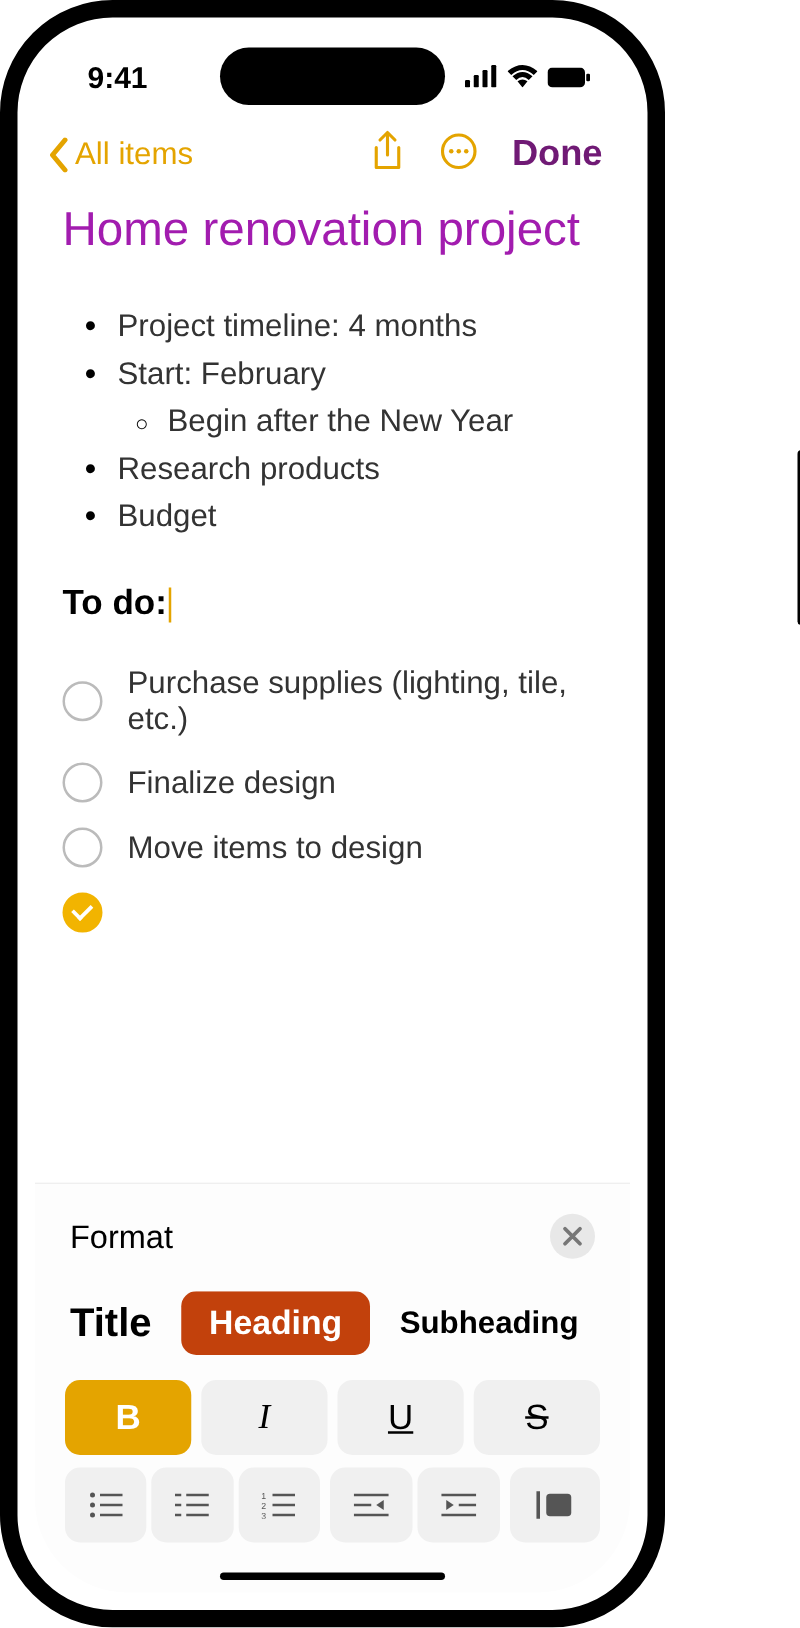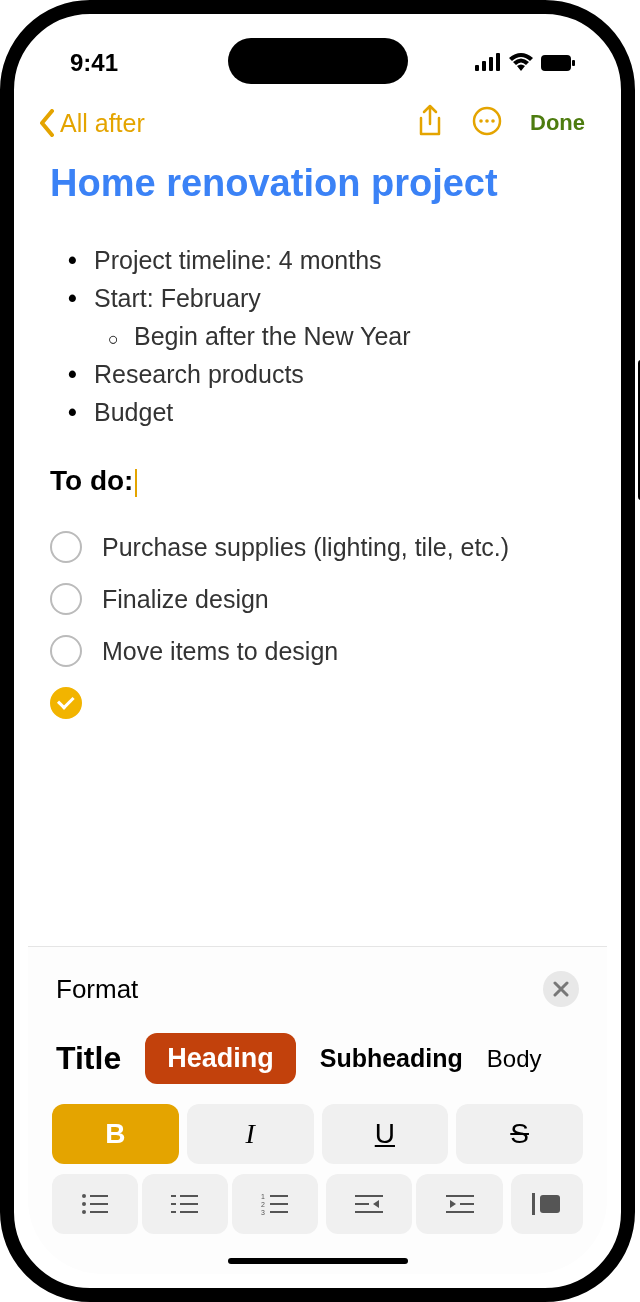--- a/index.html
+++ b/index.html
@@ -6,21 +6,21 @@
   body {
     font-family: -apple-system, BlinkMacSystemFont, "Helvetica Neue", Arial, sans-serif;
     background: #fff;
     width: 640px;
     height: 1302px;
     position: relative;
   }
   .device-frame {
     position: absolute;
     top: 0; left: 0;
-    width: 635px; height: 1302px;
+    width: 532px; height: 1302px;
     border: 14px solid #000;
     border-radius: 90px;
     background: #fff;
     overflow: hidden;
   }
   .notch {
     position: absolute;
     top: 24px;
     left: 50%;
     transform: translateX(-50%);
@@ -52,27 +52,27 @@
 
   .nav-bar {
     display: flex;
     justify-content: space-between;
     align-items: center;
     padding: 20px 36px 10px 24px;
   }
   .nav-left { display: flex; align-items: center; color: #e4a400; font-size: 25px; }
   .nav-right { display: flex; align-items: center; gap: 28px; }
   .nav-icon { color: #e4a400; }
-  .done-btn { color: #4d7c0f; font-size: 22px; font-weight: 600; }
+  .done-btn { color: #701a75; font-size: 29px; font-weight: 600; }
 
   .note-content { padding: 10px 36px 0 36px; }
   .note-title {
     font-size: 38px;
-    font-weight: 700;
-    color: #3b82f6;
+    font-weight: 400;
+    color: #a21caf;
     margin-bottom: 36px;
   }
   .bullet-list { list-style: none; padding-left: 18px; font-size: 25px; color: #333; line-height: 1.52; }
   .bullet-list li::before { content: "•"; color: #000; display: inline-block; width: 26px; font-weight: bold; }
   .bullet-list .sub { padding-left: 40px; }
   .bullet-list .sub::before { content: "○"; font-size: 18px; font-weight: normal; }
 
   .heading {
     font-size: 28px;
     font-weight: 700;
@@ -206,21 +206,21 @@
           </svg>
       </span>
     </div>
   </div>
 
   <div class="nav-bar">
     <div class="nav-left">
       <svg width="18" height="28" viewBox="0 0 18 28">
           <path d="M14 2 L4 14 L14 26" stroke="#e4a400" stroke-width="4" fill="none" stroke-linecap="round" stroke-linejoin="round"></path>
         </svg>
-      <span style="margin-left:4px">All after</span>
+      <span style="margin-left:4px">All items</span>
     </div>
     <div class="nav-right">
       <span class="nav-icon">
         <svg width="28" height="34" viewBox="0 0 28 34">
             <path d="M14 2 L14 20 M8 8 L14 2 L20 8 M5 14 L5 30 L23 30 L23 14" stroke="#e4a400" stroke-width="2.5" fill="none" stroke-linecap="round" stroke-linejoin="round"></path>
           </svg>
       </span>
       <span class="nav-icon">
         <svg width="30" height="30" viewBox="0 0 30 30">
             <circle cx="15" cy="15" r="13" stroke="#e4a400" stroke-width="2.5" fill="none"></circle>

